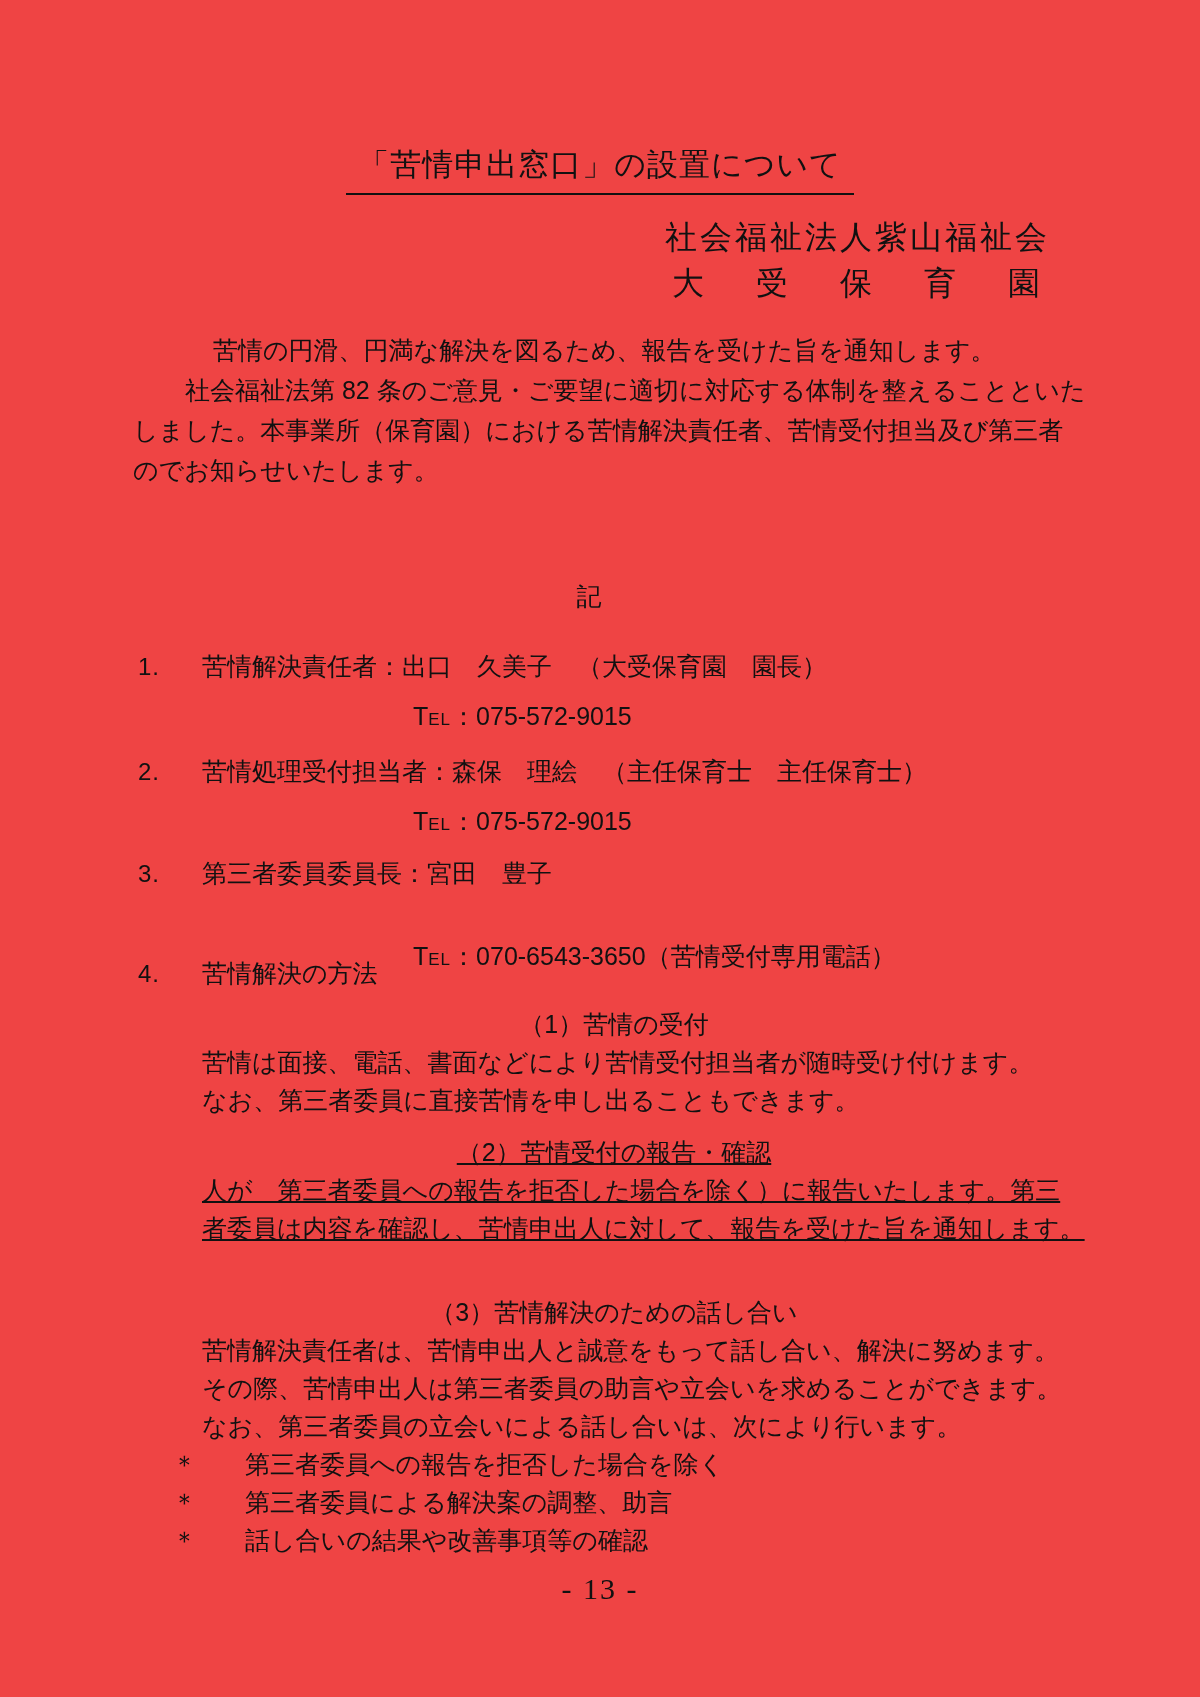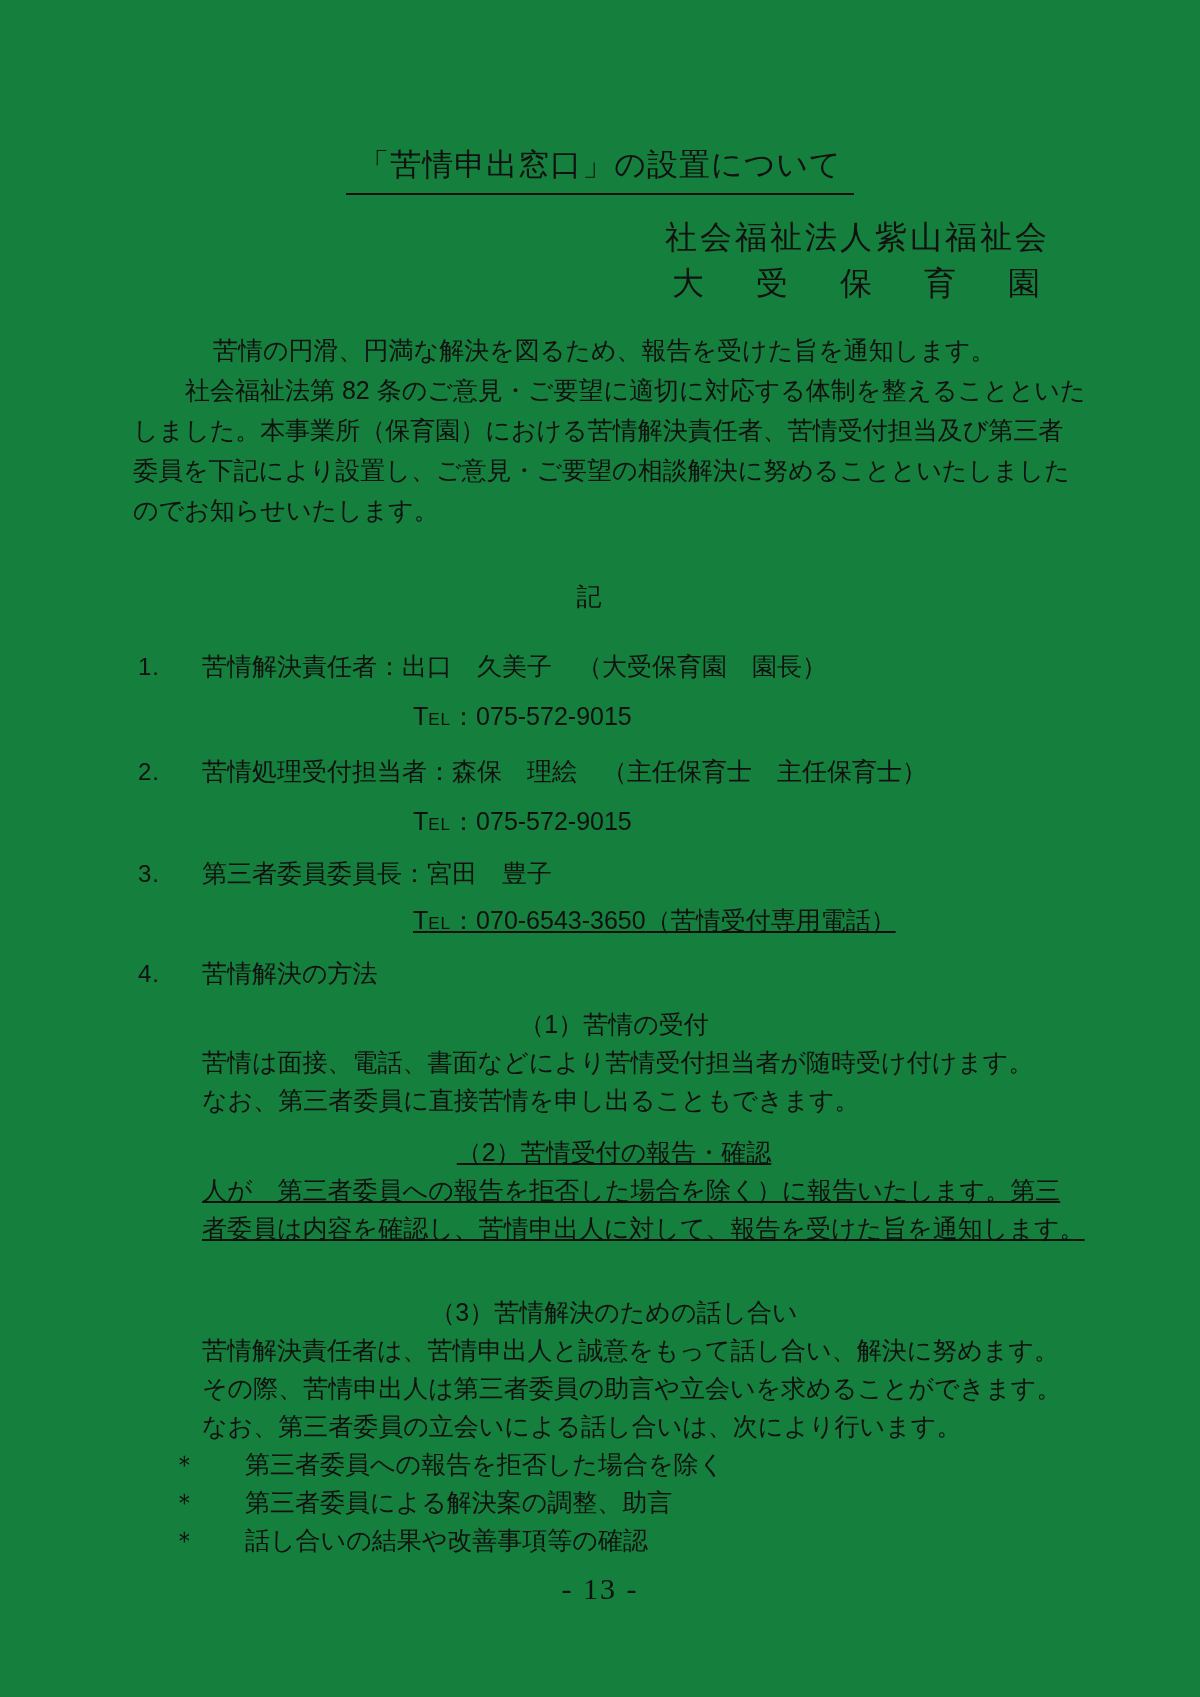--- a/index.html
+++ b/index.html
@@ -4,21 +4,21 @@
 <style>
   html, body {
     margin: 0;
     padding: 0;
     background: #ffffff;
   }
   .page {
     position: relative;
     width: 1200px;
     height: 1697px;
-    background: #15803d;
+    background: #ef4444;
     color: #111111;
     font-family: "Liberation Sans", sans-serif;
     overflow: hidden;
   }
 
   
   .title-wrap {
     position: absolute;
     top: 144px;
     left: 0;
@@ -90,21 +90,21 @@
   .item-4 { top: 957px; }
 
   .tel-line {
     position: absolute;
     left: 413px;
     font-size: 25px;
     white-space: nowrap;
   }
   .tel-1 { top: 700px; }
   .tel-2 { top: 805px; }
-  .tel-3 { top: 904px; text-decoration: underline; }
+  .tel-3 { top: 940px; }
   .tel-t  { font-size: 25px; }
   .tel-el { font-size: 17px; letter-spacing: 1px; }
 
   
   .section {
     position: absolute;
     left: 133px;
     width: 940px;
     font-size: 25px;
     line-height: 38px;
@@ -145,21 +145,20 @@
 
   <div class="org-block">
     <div class="org-line1">社会福祉法人紫山福祉会</div>
     <div class="org-line2">大　受　保　育　園</div>
   </div>
 
   <div class="intro">
     <div class="line indent-2">苦情の円滑、円満な解決を図るため、報告を受けた旨を通知します。</div>
     <div class="line indent-1">社会福祉法第 82 条のご意見・ご要望に適切に対応する体制を整えることといた</div>
     <div class="line">しました。本事業所（保育園）における苦情解決責任者、苦情受付担当及び第三者</div>
-    <div class="line">委員を下記により設置し、ご意見・ご要望の相談解決に努めることといたしました</div>
     <div class="line">のでお知らせいたします。</div>
   </div>
 
   <div class="ki-marker">記</div>
 
   <div class="item item-1">
     <span class="num">1.</span><span class="text">苦情解決責任者：出口　久美子　（大受保育園　園長）</span>
   </div>
   <div class="tel-line tel-1">
     <span class="tel-label"><span class="tel-t">T</span><span class="tel-el">EL</span></span><span>：</span><span>075-572-9015</span>

